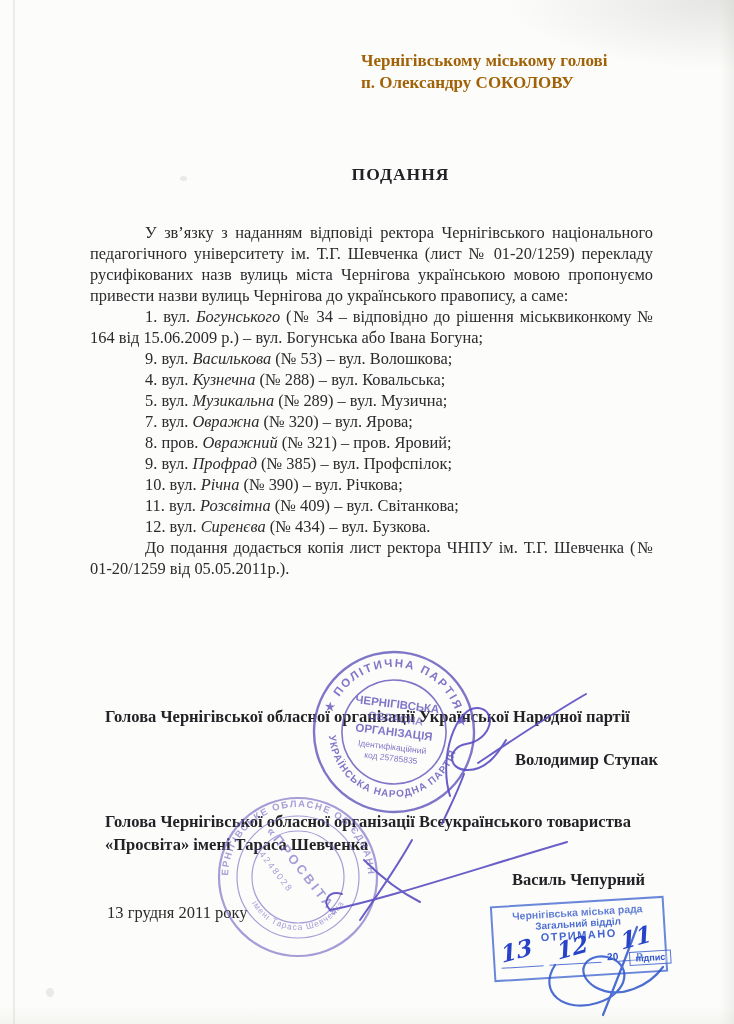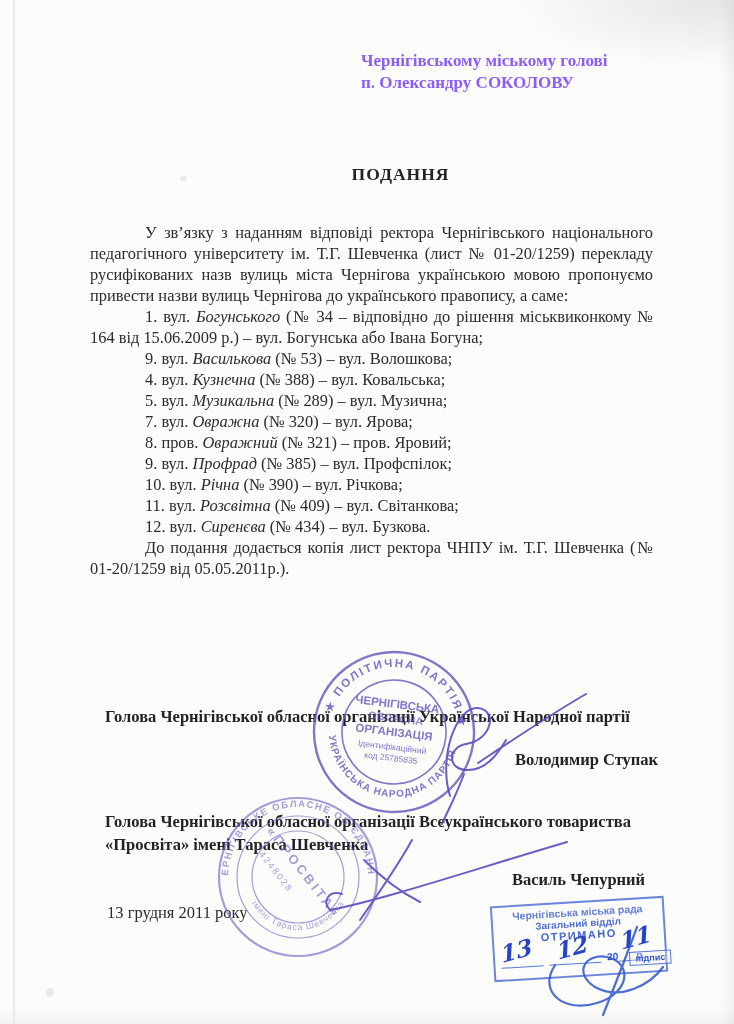--- a/index.html
+++ b/index.html
@@ -13,21 +13,21 @@
   .edge-line{position:absolute;left:13px;top:0;width:2px;height:1024px;background:#e6e6e2;opacity:.75;}
   .shade-topright{position:absolute;right:0;top:0;width:230px;height:70px;
     background:radial-gradient(ellipse at 95% 0%,rgba(175,175,172,.30),rgba(175,175,172,0) 70%);}
   .shade-right{position:absolute;right:0;top:0;width:14px;height:1024px;
     background:linear-gradient(to left,rgba(190,190,186,.20),rgba(190,190,186,0));}
   .shade-bottom{position:absolute;left:0;bottom:0;width:734px;height:18px;
     background:linear-gradient(to top,rgba(200,200,196,.16),rgba(200,200,196,0));}
   .speck{position:absolute;background:#e9e9e5;border-radius:50%;}
 
   
-  .recipient{position:absolute;left:361px;top:50px;font-weight:bold;font-size:17px;line-height:22px;color:#8b5cf6;}
+  .recipient{position:absolute;left:361px;top:50px;font-weight:bold;font-size:17px;line-height:22px;color:#a16207;}
   .doc-title{position:absolute;left:90px;top:164px;width:563px;box-sizing:border-box;padding-left:58px;
     text-align:center;font-weight:bold;font-size:17.5px;letter-spacing:1px;color:#232327;}
   .bodycol{position:absolute;left:90px;top:222px;width:563px;font-size:16.4px;line-height:21px;text-align:justify;}
   .bodycol p{margin:0;text-indent:55px;}
   .street{text-indent:55px;text-align:justify;}
   .it{font-style:italic;}
   .closing{margin-top:9px;}
 
   .sig-title{position:absolute;font-weight:bold;font-size:16.5px;line-height:23px;color:#232327;white-space:nowrap;}
   .sig-title2{position:absolute;font-weight:bold;font-size:16.5px;line-height:23px;color:#232327;}
@@ -72,21 +72,21 @@
   <div>п. Олександру СОКОЛОВУ</div>
 </div>
 
 <div class="doc-title">ПОДАННЯ</div>
 
 <div class="bodycol">
   <p>У зв’язку з наданням відповіді ректора Чернігівського національного педагогічного університету ім. Т.Г. Шевченка (лист № 01-20/1259) перекладу русифікованих назв вулиць міста Чернігова українською мовою пропонуємо привести назви вулиць Чернігова до українського правопису, а саме:</p>
 
   <div class="street"><span>1. вул. </span><span class="it">Богунського</span><span> (№ 34 – відповідно до рішення міськвиконкому № 164 від 15.06.2009 р.) – вул. Богунська або Івана Богуна;</span></div>
   <div class="street"><span>9. вул. </span><span class="it">Василькова</span><span> (№ 53) – вул. Волошкова;</span></div>
-  <div class="street"><span>4. вул. </span><span class="it">Кузнечна</span><span> (№ 388) – вул. Ковальська;</span></div>
+  <div class="street"><span>4. вул. </span><span class="it">Кузнечна</span><span> (№ 288) – вул. Ковальська;</span></div>
   <div class="street"><span>5. вул. </span><span class="it">Музикальна</span><span> (№ 289) – вул. Музична;</span></div>
   <div class="street"><span>7. вул. </span><span class="it">Овражна</span><span> (№ 320) – вул. Ярова;</span></div>
   <div class="street"><span>8. пров. </span><span class="it">Овражний</span><span> (№ 321) – пров. Яровий;</span></div>
   <div class="street"><span>9. вул. </span><span class="it">Профрад</span><span> (№ 385) – вул. Профспілок;</span></div>
   <div class="street"><span>10. вул. </span><span class="it">Річна</span><span> (№ 390) – вул. Річкова;</span></div>
   <div class="street"><span>11. вул. </span><span class="it">Розсвітна</span><span> (№ 409) – вул. Світанкова;</span></div>
   <div class="street"><span>12. вул. </span><span class="it">Сиренєва</span><span> (№ 434) – вул. Бузкова.</span></div>
 
   <p class="closing">До подання додається копія лист ректора ЧНПУ ім. Т.Г. Шевченка (№ 01-20/1259 від 05.05.2011р.).</p>
 </div>

